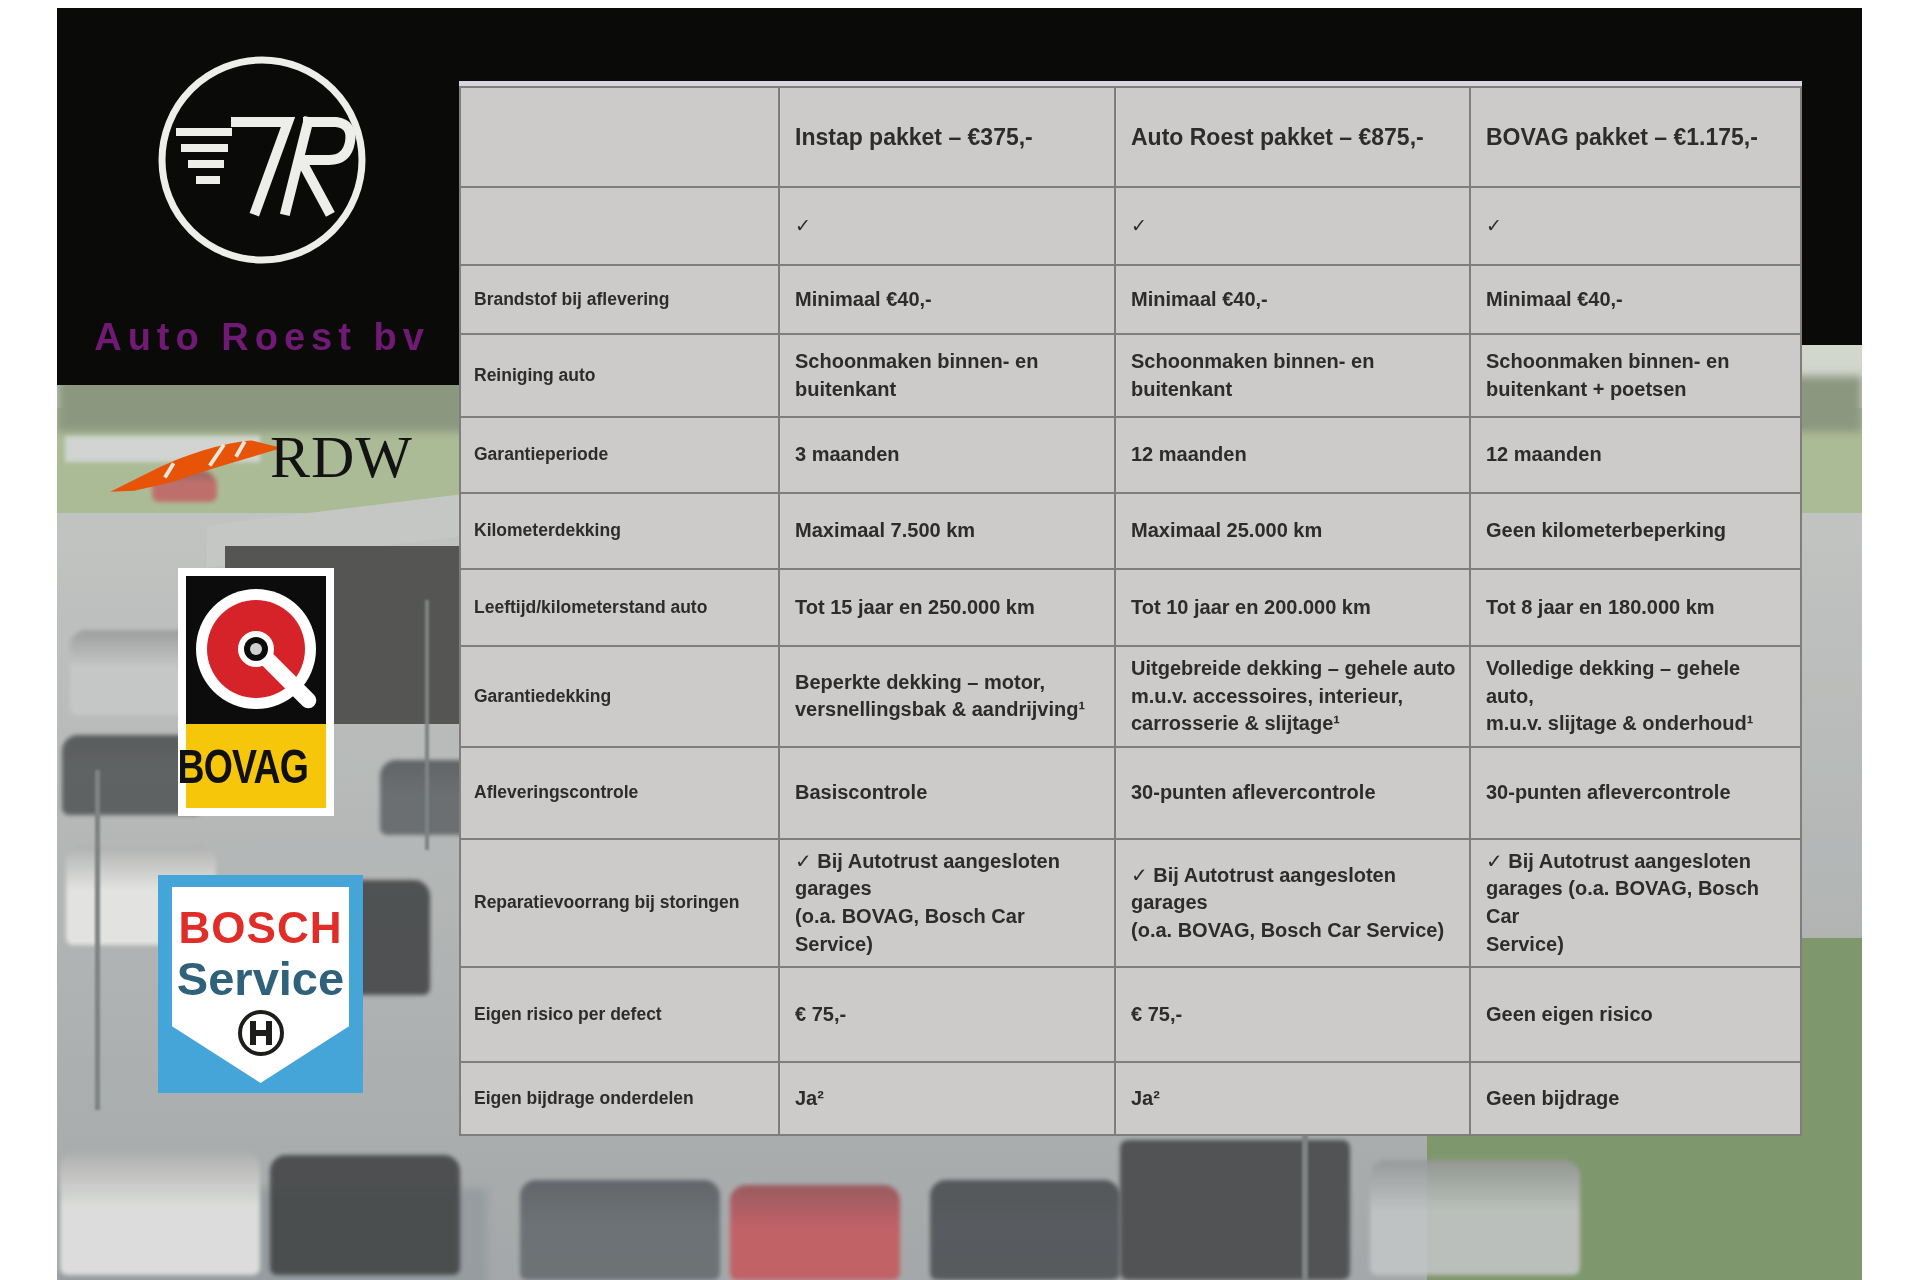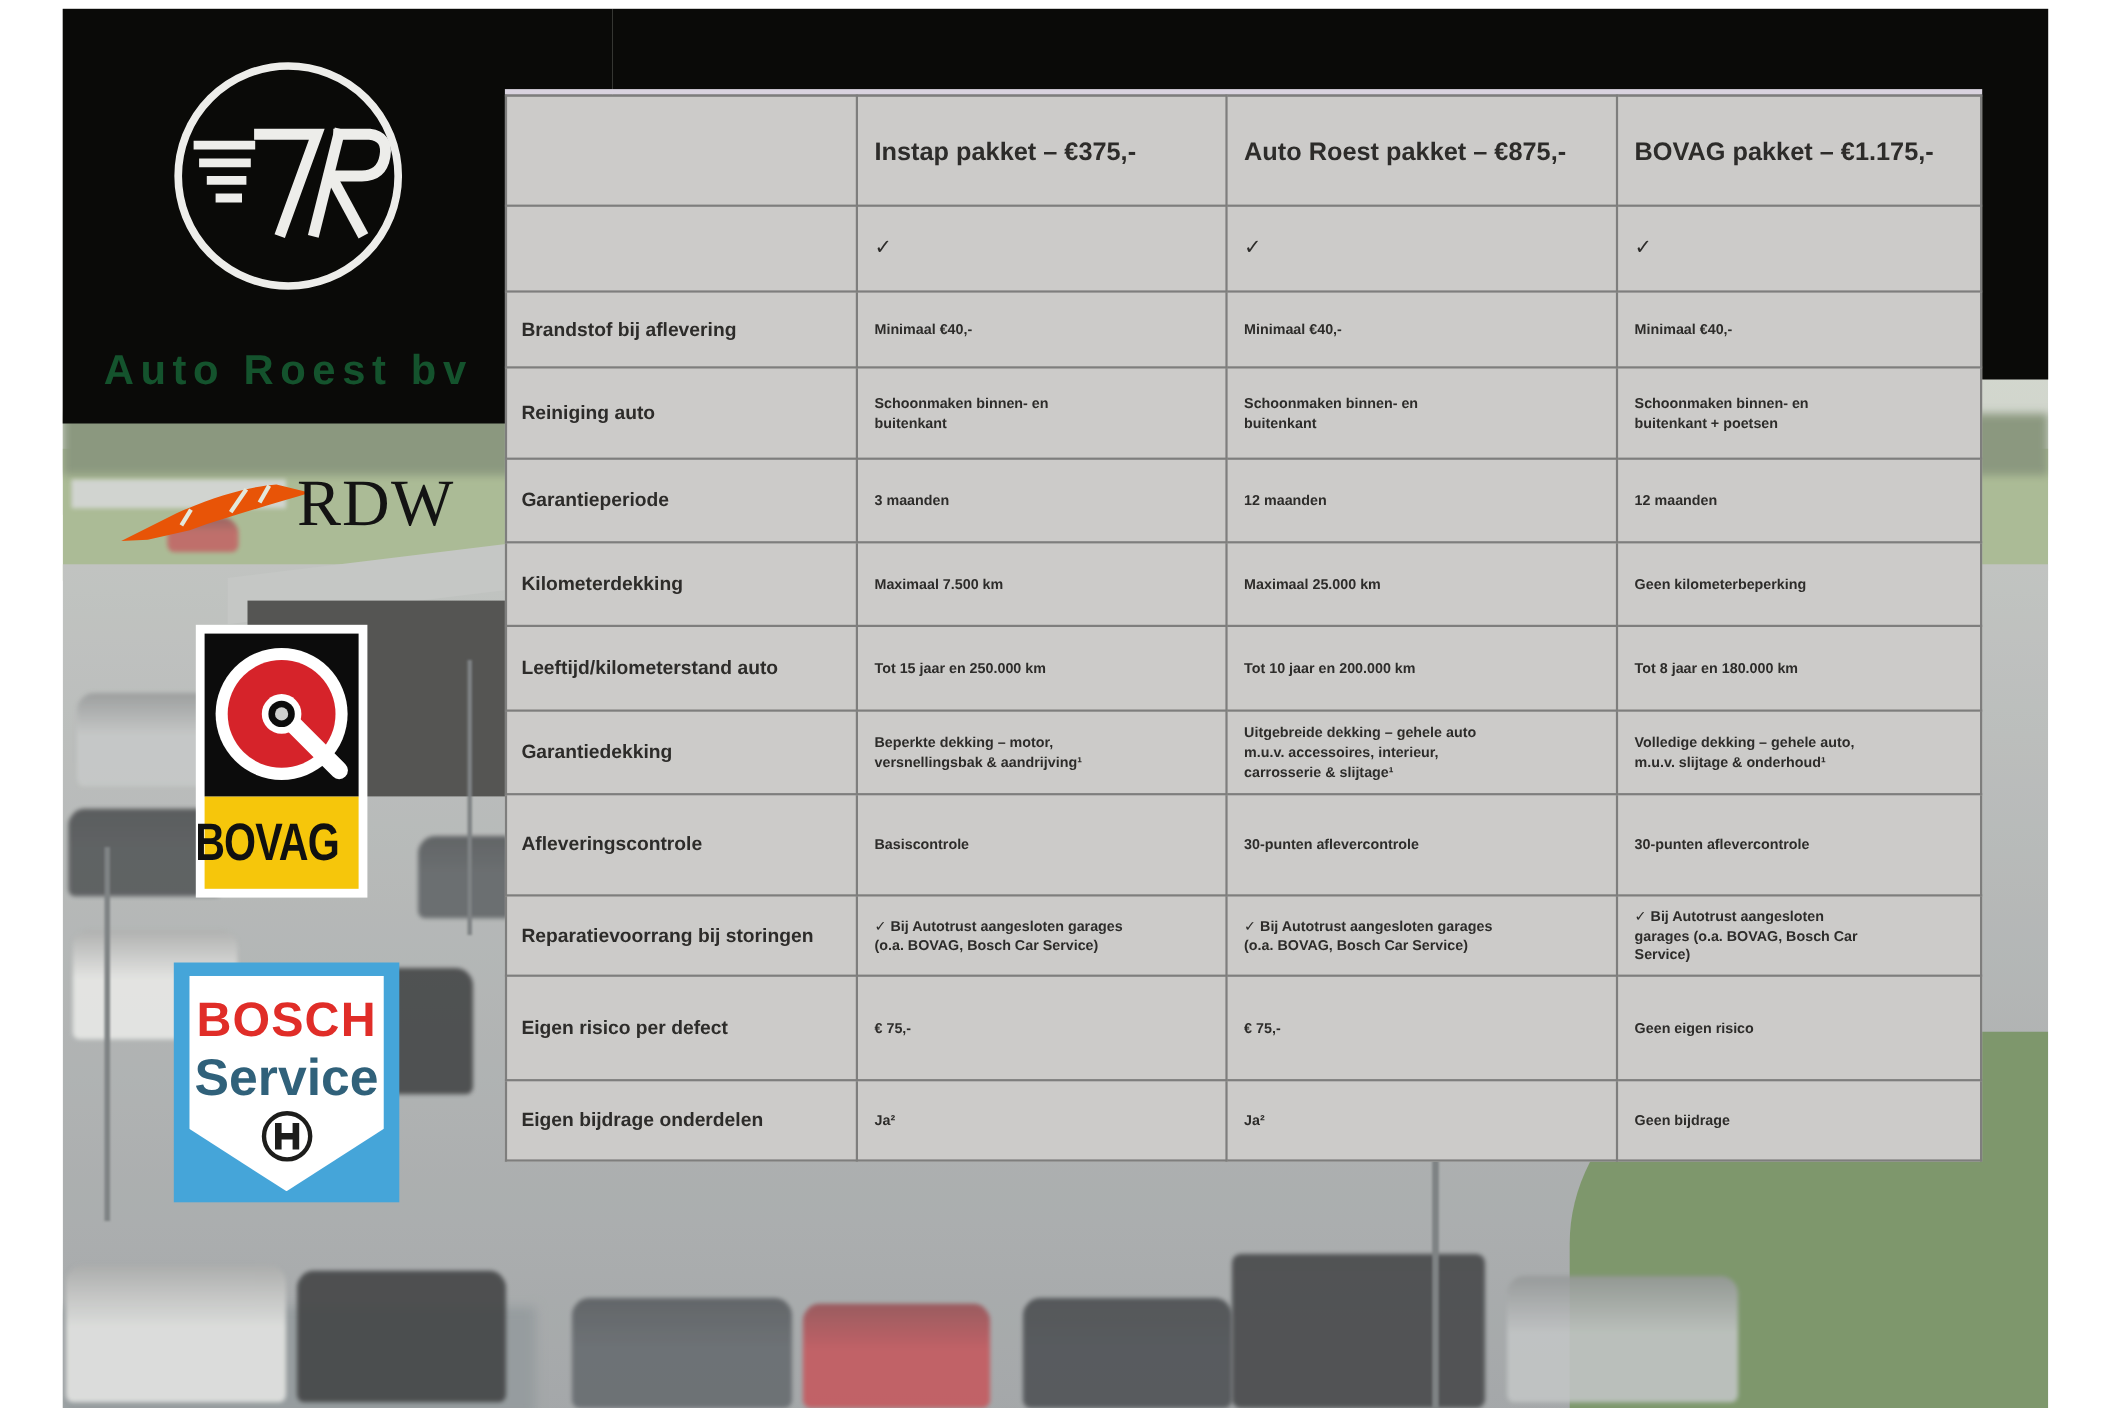--- a/index.html
+++ b/index.html
@@ -21,21 +21,21 @@
        background-image:linear-gradient(rgba(20,22,24,.35),rgba(255,255,255,0) 45%);}
   .pole{background:#5f6466;filter:blur(1px);}
   .p-haze{left:0;top:0;width:1805px;height:1272px;background:rgba(255,255,255,.20);}
   
   .black-left{position:absolute;left:57px;top:8px;width:500px;height:377px;background:#0a0a08;z-index:2;}
   .black-mid{position:absolute;left:557px;top:8px;width:1243px;height:82px;background:#0a0a08;z-index:2;}
   .black-right{position:absolute;left:1800px;top:8px;width:62px;height:337px;background:#0a0a08;z-index:2;}
   
   .brand{position:absolute;left:57px;top:8px;width:500px;height:377px;z-index:3;}
   .brand svg{position:absolute;left:89px;top:36px;}
-  .brand-name{position:absolute;left:0;top:308px;width:410px;text-align:center;color:#14532d;
+  .brand-name{position:absolute;left:0;top:308px;width:410px;text-align:center;color:#701a75;
               font-size:38px;font-weight:700;letter-spacing:6px;}
   
   .rdw{position:absolute;left:100px;top:405px;width:330px;height:115px;z-index:3;}
   .rdw svg{position:absolute;left:8px;top:10px;}
   .rdw-text{position:absolute;left:170px;top:18px;font-family:"Liberation Serif","DejaVu Serif",serif;
             font-size:60px;font-weight:500;color:#131313;letter-spacing:1px;}
   
   .bovag{position:absolute;left:178px;top:568px;width:156px;height:248px;background:#ffffff;
          box-sizing:border-box;padding:8px;z-index:3;}
   .bovag-top{position:relative;width:140px;height:148px;background:#0c0c0c;overflow:hidden;}
@@ -56,21 +56,21 @@
   .service-word{margin-top:-2px;font-size:47px;font-weight:700;color:#30617a;}
   .bosch-sym{display:block;margin:0 auto;}
   
   .tablewrap{position:absolute;left:459px;top:81px;z-index:4;border-top:5px solid #d9d3df;}
   table{border-collapse:collapse;table-layout:fixed;width:1341px;background:#cccbc9;}
   th,td{border:2px solid #7e7e7d;vertical-align:middle;color:#2d2c2a;font-weight:700;
         overflow:hidden;}
   th{font-size:23px;text-align:left;padding:10px 12px 10px 15px;height:78px;}
   tr.row-check{height:78px;}
   td.lbl{font-size:17.5px;line-height:1.32;padding:8px 8px 8px 13px;white-space:pre-line;}
-  td.val{font-size:13px;line-height:1.38;padding:8px 10px 8px 15px;white-space:pre-line;}
+  td.val{font-size:20px;line-height:1.38;padding:8px 10px 8px 15px;white-space:pre-line;}
   td.check{font-size:19px;}
   tbody tr:nth-child(1){height:69px;}  tbody tr:nth-child(2){height:83px;margin-left:37px;}
   tbody tr:nth-child(3){height:76px;}  tbody tr:nth-child(4){height:76px;}
   tbody tr:nth-child(5){height:77px;}  tbody tr:nth-child(6){height:76px;}
   tbody tr:nth-child(7){height:92px;}  tbody tr:nth-child(8){height:73px;}
   tbody tr:nth-child(9){height:95px;}  tbody tr:nth-child(10){height:73px;}
   tbody tr:nth-child(11){height:75px;} tbody tr:nth-child(12){height:73px;}
 </style>
 </head>
 <body>

